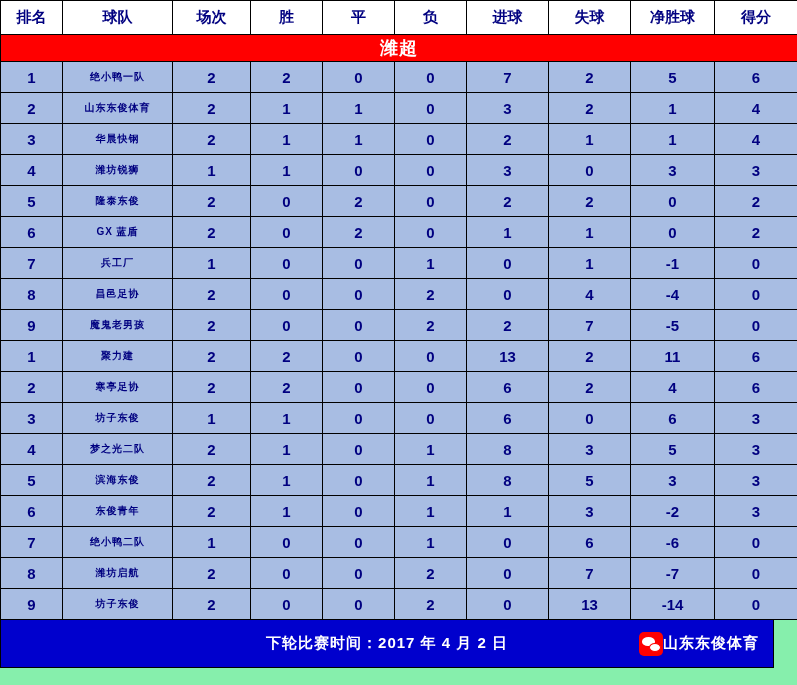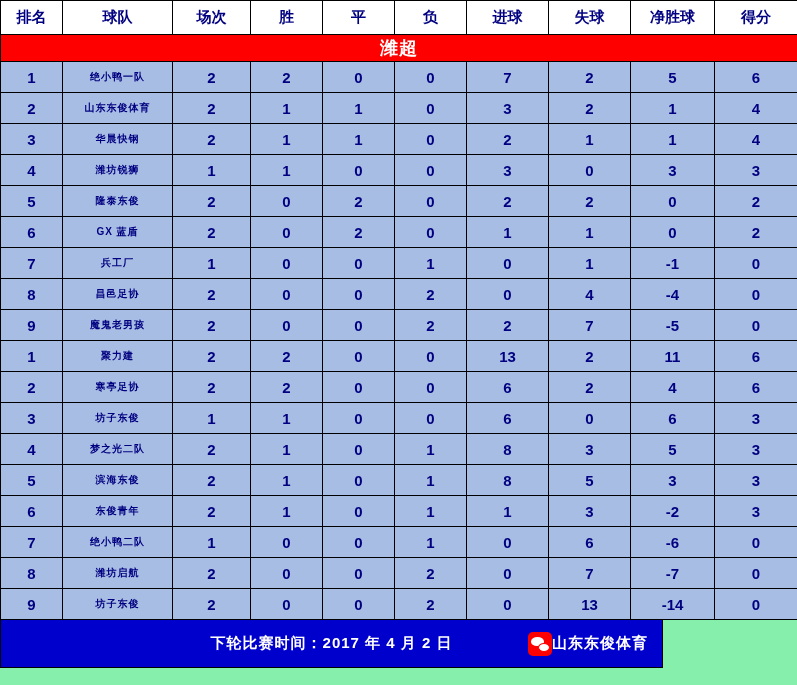--- a/index.html
+++ b/index.html
@@ -58,21 +58,21 @@
     font-size: 10px;
     letter-spacing: 1px;
   }
   .footer {
     display: flex;
     align-items: center;
     justify-content: center;
     background: #0000cd;
     color: #ffffff;
     height: 48px;
-    width: 663px;
+    width: 774px;
     box-sizing: border-box;
     position: relative;
     border: 1px solid #000000;
     border-top: none;
   }
   .footer-text {
     font-size: 15px;
     font-weight: bold;
     letter-spacing: 1px;
   }

